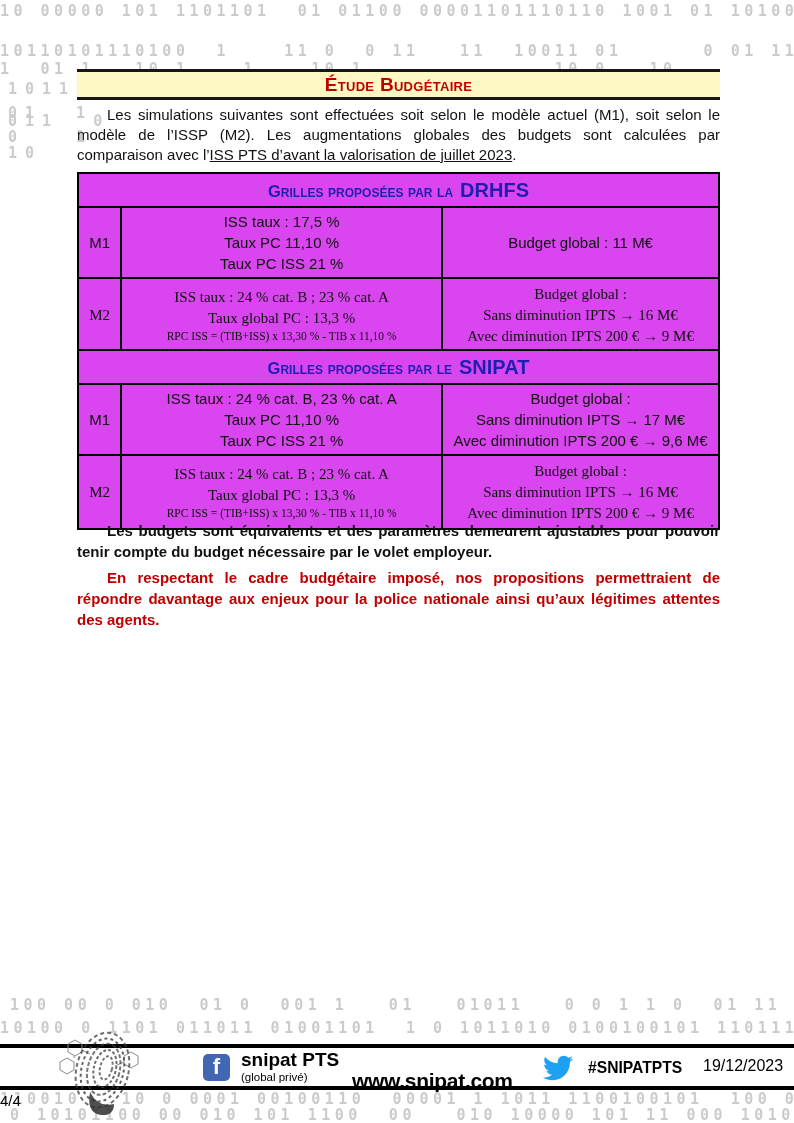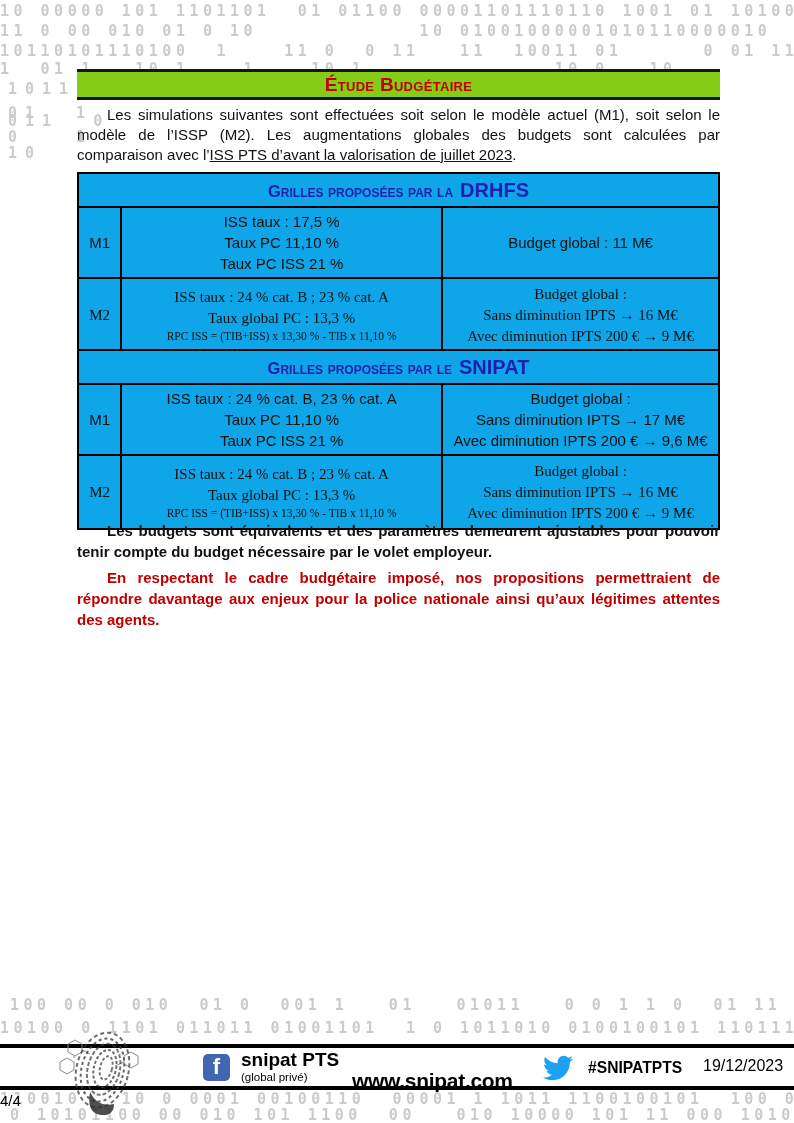--- a/index.html
+++ b/index.html
@@ -6,31 +6,31 @@
   .page{position:relative;width:794px;height:1123px;background:#ffffff;overflow:hidden;
         font-family:"Liberation Sans",sans-serif;color:#111;}
 
   
   .wm{position:absolute;font-family:"DejaVu Sans Mono",monospace;font-weight:bold;
       font-size:15px;letter-spacing:4.5px;color:#cbcbcb;white-space:pre;z-index:0;}
   .wm.lft{letter-spacing:8px;}
 
   
   .title-bar{position:absolute;top:69px;left:77px;width:643px;height:31px;box-sizing:border-box;
-             background:#84cc16;border-top:3px solid #161616;border-bottom:3px solid #161616;
+             background:#fef9c3;border-top:3px solid #161616;border-bottom:3px solid #161616;
              display:flex;align-items:center;justify-content:center;z-index:2;}
   .title-bar .t{font-variant:small-caps;font-weight:bold;font-size:19px;color:#c00000;letter-spacing:.3px;}
 
   
   .intro{position:absolute;top:105px;left:77px;width:643px;margin:0;font-size:15px;line-height:20px;
          text-align:justify;text-indent:30px;z-index:2;}
   .intro .u{text-decoration:underline;margin-top:44px;}
 
   
-  table.grid{position:absolute;left:77px;width:643px;border-collapse:collapse;z-index:2;background:#0ea5e9;}
+  table.grid{position:absolute;left:77px;width:643px;border-collapse:collapse;z-index:2;background:#d946ef;}
   table.grid td{border:2px solid #000;text-align:center;vertical-align:middle;padding:2px 4px;}
   col.c1{width:43px;}col.c2{width:320px;}col.c3{width:276px;}
   td.thead{height:28px;}
   .hp{font-variant:small-caps;font-weight:bold;font-size:16.5px;color:#1f1faf;}
   .ho{font-weight:bold;font-size:20px;color:#1f1faf;margin-left:7px;}
   tr.r1 td{height:65px;}
   tr.r2 td{height:68px;font-family:Liberation Serif, serif;}
   td.lbl{font-size:15px;}
   .lines{white-space:pre-line;font-size:15px;line-height:21px;}
   .small{white-space:pre-line;font-size:11.5px;line-height:15px;}
@@ -59,21 +59,20 @@
   .logo{position:absolute;left:52px;top:1026px;z-index:3;}
   .page-number{position:absolute;top:1092px;left:0;width:794px;text-align:left;
                font-size:15px;color:#000;z-index:2;}
 </style>
 </head>
 <body>
 
 <div class="page">
 
   <div class="wm" style="top:2px;left:0;">10 00000 101 1101101  01 01100 00001101110110 1001 01 1010000</div>
-  <div class="wm" style="top:22px;left:0;">11 0 00 010 01 0 10            10 01001000001010110000010</div>
   <div class="wm" style="top:42px;left:0;">10110101110100  1    11 0  0 11   11  10011 01      0 01 11101</div>
   <div class="wm" style="top:60px;left:0;">1  01 1   10 1    1    10 1              10 0   10</div>
   <div class="wm lft" style="top:80px;left:8px;">10111</div>
   <div class="wm lft" style="top:104px;left:8px;text-align:center;">01  1</div>
   <div class="wm lft" style="top:112px;left:8px;">011  0</div>
   <div class="wm lft" style="top:128px;left:8px;">0   1</div>
   <div class="wm lft" style="top:144px;left:8px;">10</div>
   <div class="wm" style="top:996px;left:10px;">100 00 0 010  01 0  001 1   01   01011   0 0 1 1 0  01 11 1</div>
   <div class="wm" style="top:1019px;left:0;">10100 0 1101 011011 01001101  1 0 1011010 0100100101 11011101</div>
   <div class="wm" style="top:1090px;left:0;">110010   10 0 0001 00100110  00001 1 1011 1100100101  100 001 1</div>

